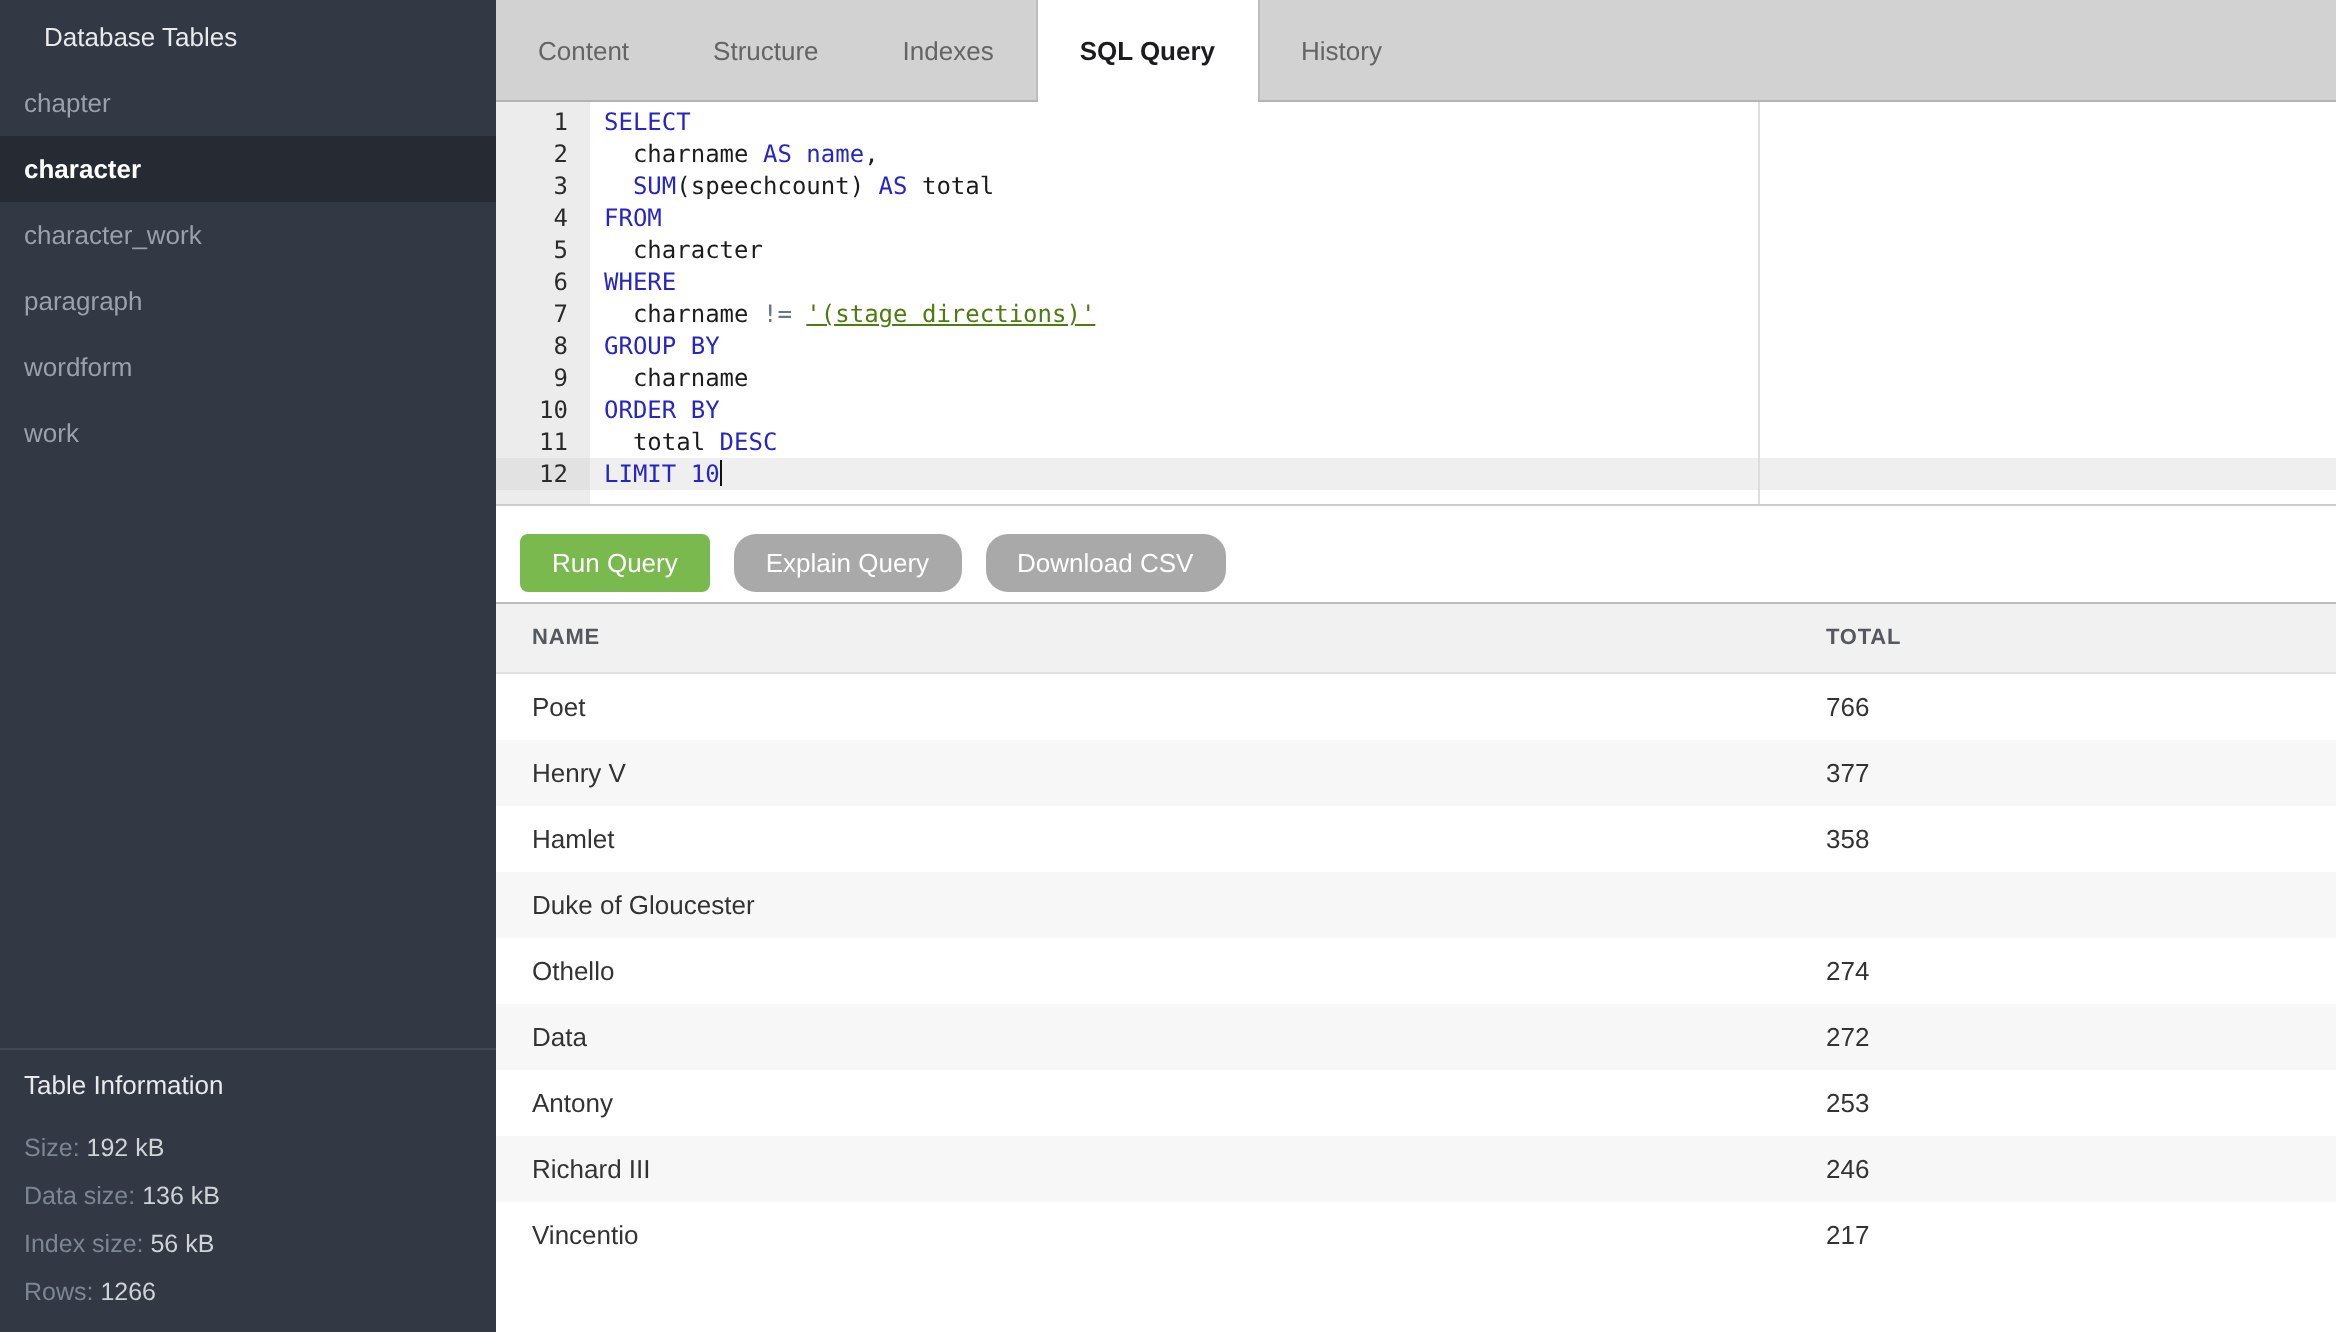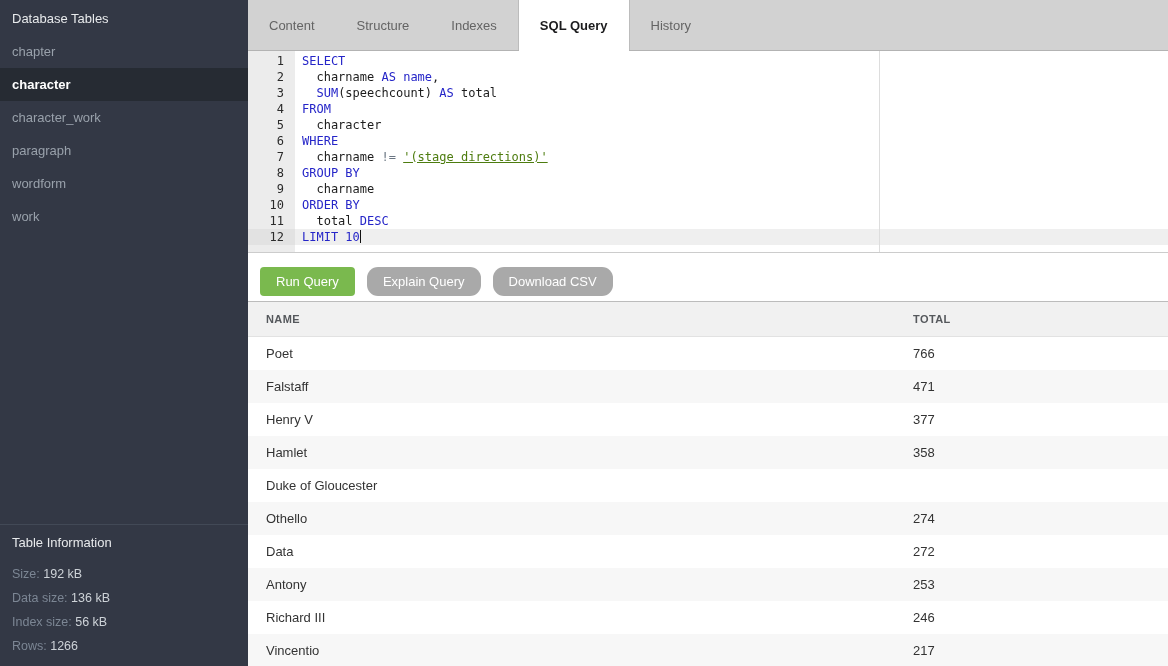--- a/index.html
+++ b/index.html
@@ -2,21 +2,21 @@
 <html><head>
 <meta charset="utf-8">
 <style>
   * { margin:0; padding:0; box-sizing:border-box; }
   html,body { width:1168px; height:666px; overflow:hidden;
     font-family:"Liberation Sans", sans-serif; background:#fff; }
 
   
   .sidebar { position:absolute; left:0; top:0; width:248px; height:666px;
     background:#333845; display:flex; flex-direction:column; }
-  .sidebar-title { color:#e8eaec; font-size:13px; padding:11px 12px 9px 12px; }
+  .sidebar-title { color:#e8eaec; font-size:13px; padding:11px 12px 9px 12px;margin-left:10px; }
   .side-item { height:33px; line-height:33px; padding-left:12px; font-size:13px;
     color:#99a1ab; cursor:pointer; }
   .side-item.selected { background:#262b33; color:#ffffff; font-weight:700; }
   .sidebar-bottom { margin-top:auto; border-top:1px solid #424956; padding:10px 4px 8px 12px; }
   .tinfo-title { color:#e8eaec; font-size:13px; margin-bottom:12px; }
   .tinfo-row { font-size:12.5px; line-height:24px; }
   .tinfo-label { color:#7c8694; }
   .tinfo-value { color:#ced3d8; }
 
   
@@ -130,24 +130,20 @@
     <div class="res-header">
       <div class="col-name">NAME</div>
       <div class="col-total">TOTAL</div>
     </div>
     <div>
         <div class="res-row">
           <div class="col-name">Poet</div>
           <div class="col-total">766</div>
         </div>
         <div class="res-row">
-          <div class="col-name">Falstaff</div>
-          <div class="col-total">471</div>
-        </div>
-        <div class="res-row">
           <div class="col-name">Henry V</div>
           <div class="col-total">377</div>
         </div>
         <div class="res-row">
           <div class="col-name">Hamlet</div>
           <div class="col-total">358</div>
         </div>
         <div class="res-row">
           <div class="col-name">Duke of Gloucester</div>
         </div>

